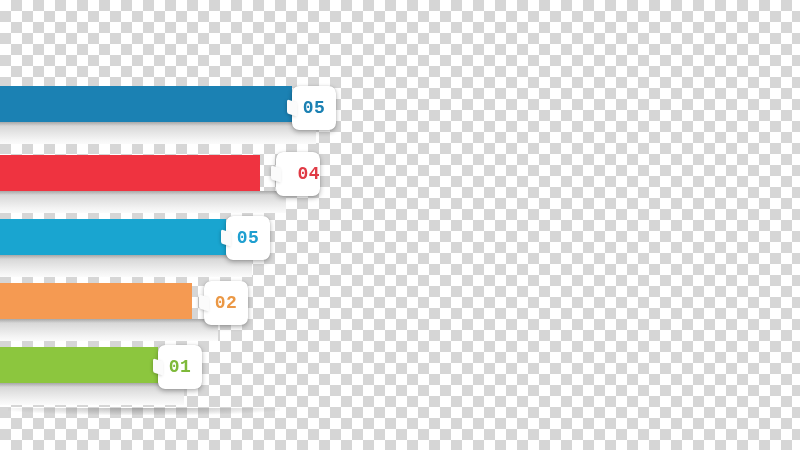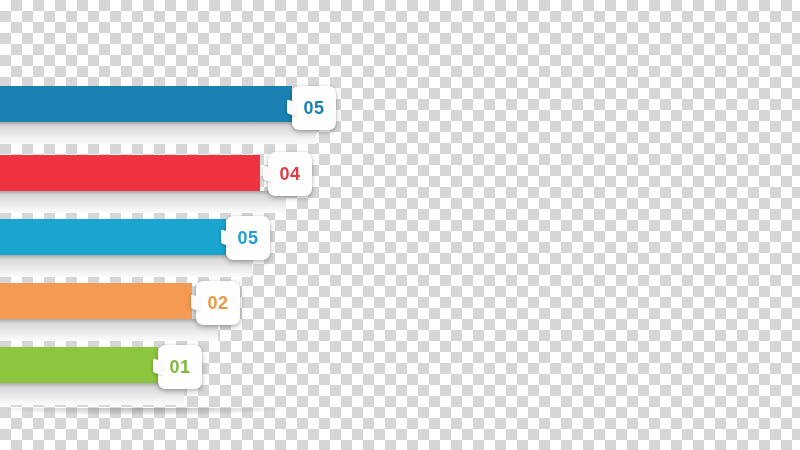--- a/index.html
+++ b/index.html
@@ -16,20 +16,21 @@
   #canvas {
     position: relative;
     width: 800px;
     height: 450px;
     background-color: #ffffff;
     background-image:
       linear-gradient(45deg, #d6d6d6 25%, transparent 25%, transparent 75%, #d6d6d6 75%, #d6d6d6),
       linear-gradient(45deg, #d6d6d6 25%, transparent 25%, transparent 75%, #d6d6d6 75%, #d6d6d6);
     background-size: 22px 22px;
     background-position: 0 0, 11px 11px;
+    font-family: Liberation Mono, monospace;
   }
 
   .bar-row {
     position: absolute;
     left: 0;
   }
 
   
   .ribbon {
     position: absolute;
@@ -101,37 +102,37 @@
     <div class="fold" style="top:36px; width:316px;"></div>
     <div class="ribbon" style="width:292px; background:#1b81b3;"></div>
     <div class="num-box" style="left:292px; top:0px;">
       <span style="color:#1b81b3;">05</span>
     </div>
   </div>
 
   <div class="bar-row" style="top:155px;">
     <div class="fold" style="top:36px; width:286px;"></div>
     <div class="ribbon" style="width:260px; background:#ef3340;"></div>
-    <div class="num-box" style="left:268px; top:-3px;">
+    <div class="num-box" style="left:276px; top:-3px;justify-content:flex-end;">
       <span style="color:#e03a45;">04</span>
     </div>
   </div>
 
   <div class="bar-row" style="top:219px;">
     <div class="fold" style="top:36px; width:252px;"></div>
     <div class="ribbon" style="width:226px; background:#19a5d0;"></div>
     <div class="num-box" style="left:226px; top:-3px;">
       <span style="color:#1f9fd0;">05</span>
     </div>
   </div>
 
   <div class="bar-row" style="top:283px;">
     <div class="fold" style="top:36px; width:218px;"></div>
     <div class="ribbon" style="width:192px; background:#f59a52;"></div>
-    <div class="num-box" style="left:196px; top:-2px;">
+    <div class="num-box" style="left:204px; top:-2px;">
       <span style="color:#eb9845;">02</span>
     </div>
   </div>
 
   <div class="bar-row" style="top:347px;">
     <div class="fold" style="top:36px; width:184px;"></div>
     <div class="ribbon" style="width:158px; background:#8cc63e;"></div>
     <div class="num-box" style="left:158px; top:-2px;text-align:right;">
       <span style="color:#7eb93a;">01</span>
     </div>

